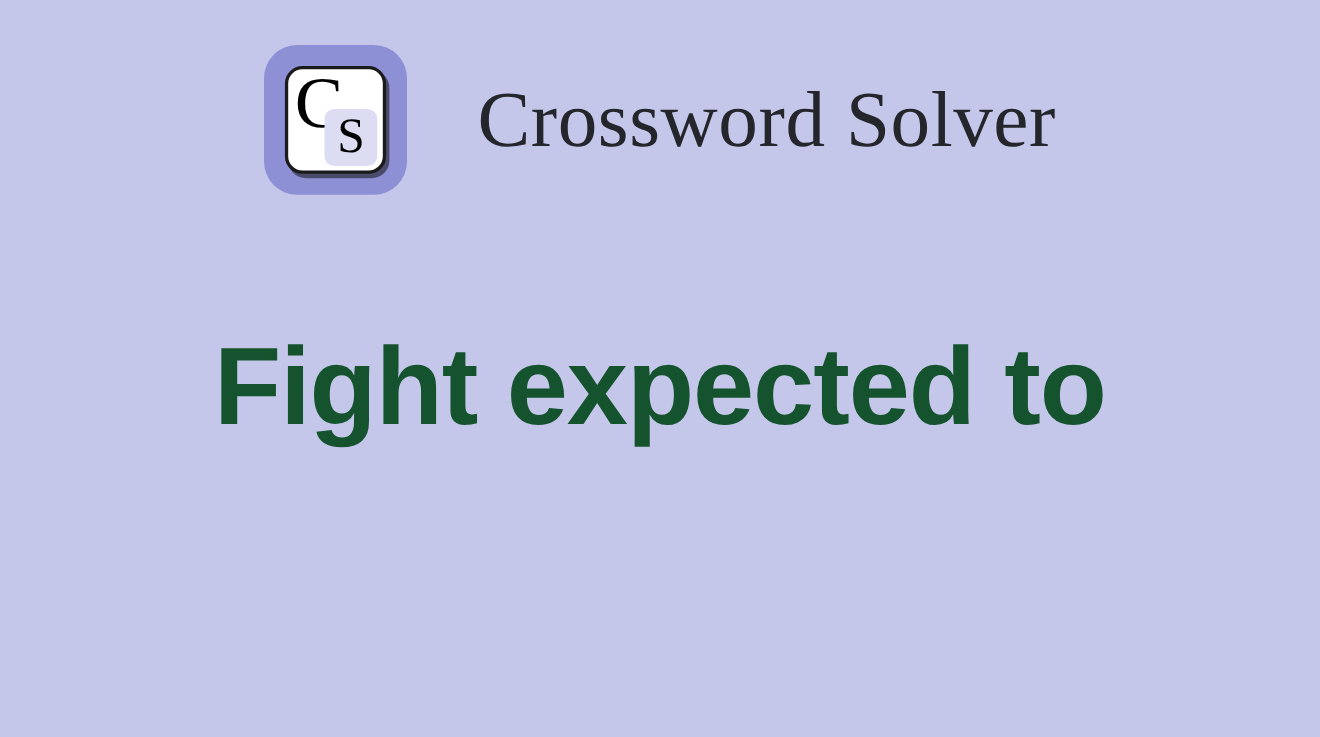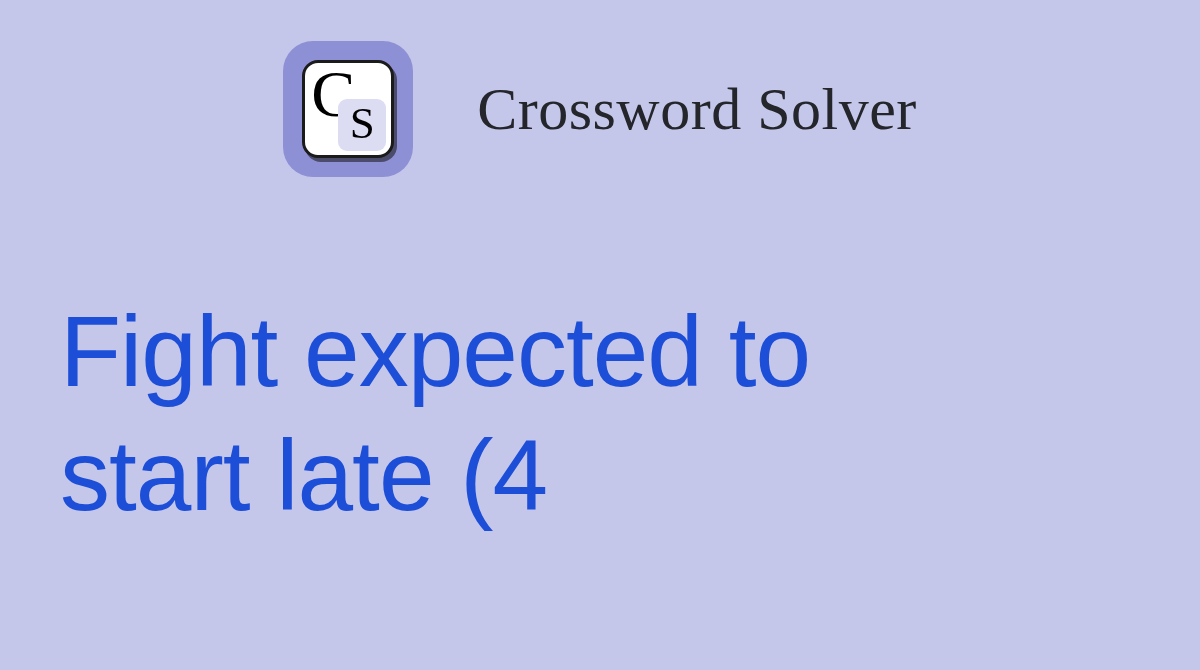--- a/index.html
+++ b/index.html
@@ -88,41 +88,41 @@
     font-family: "Liberation Serif", serif;
     font-size: 45px;
     line-height: 1;
     color: #000000;
     position: relative;
     top: -2px;
   }
 
   .brand-title {
     font-family: "Liberation Serif", serif;
-    font-size: 60px;
+    font-size: 72px;
     font-weight: 400;
     color: #24262c;
     line-height: 1;
     white-space: nowrap;
     letter-spacing: 0.5px;
     flex: 0 0 auto;
   }
 
   
   .clue-headline {
     position: absolute;
     left: 60px;
     top: 222px;
     width: 1080px;
-    text-align: left;
+    text-align: center;
     font-family: "Liberation Sans", sans-serif;
-    font-weight: normal;
+    font-weight: bold;
     font-size: 100px;
     line-height: 124px;
-    color: #1d4ed8;
+    color: #14532d;
     letter-spacing: -1px;
   }
 
   .clue-line {
     display: block;
     white-space: nowrap;
   }
 </style>
 </head>
 <body>
@@ -139,16 +139,15 @@
         </span>
       </div>
     </div>
 
     <div class="brand-title">Crossword Solver</div>
 
   </div>
 
   <h1 class="clue-headline">
     <span class="clue-line">Fight expected to</span>
-    <span class="clue-line">start late (4</span>
   </h1>
 
 </div>
 
 </body></html>

